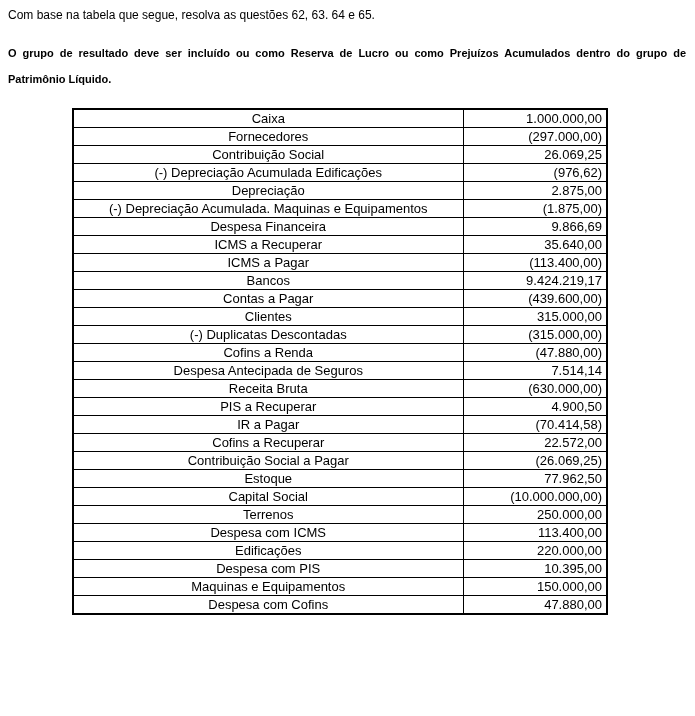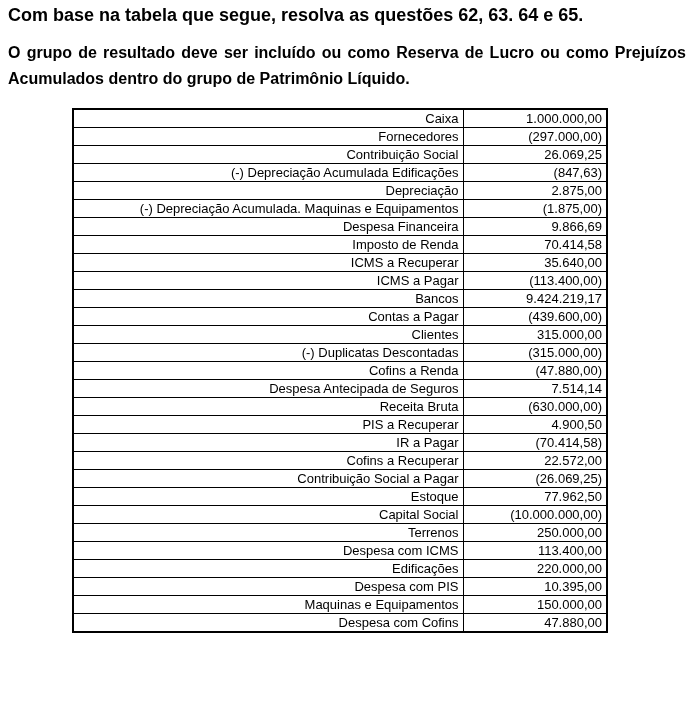--- a/index.html
+++ b/index.html
@@ -14,30 +14,30 @@
     position: relative;
     width: 695px;
     height: 716px;
     overflow: hidden;
   }
   .intro-1 {
     position: absolute;
     left: 8px;
     top: 7px;
     width: 680px;
-    font-size: 18px;
-    font-weight: bold;
+    font-size: 12px;
+    font-weight: normal;
     line-height: 17px;
   }
   .intro-2 {
     position: absolute;
     left: 8px;
     top: 40px;
     width: 678px;
-    font-size: 16px;
+    font-size: 11px;
     font-weight: bold;
     line-height: 26px;
     text-align: justify;
   }
   table.accounts {
     position: absolute;
     left: 72px;
     top: 108px;
     width: 518px;
     border-collapse: collapse;
@@ -48,21 +48,21 @@
     border: 1px solid #000000;
     font-size: 13px;
     line-height: 15px;
     height: 16px;
     padding: 1px 4px 1px 4px;
     white-space: nowrap;
     overflow: hidden;
   }
   td.account-cell {
     width: 390px;
-    text-align: right;
+    text-align: center;
   }
   td.value-cell {
     width: 144px;
     text-align: right;
     padding-right: 5px;
     margin-top: 14px;
   }
 </style>
 </head>
 <body>
@@ -85,43 +85,39 @@
       <td class="value-cell">(297.000,00)</td>
     </tr>
 
     <tr>
       <td class="account-cell">Contribuição Social</td>
       <td class="value-cell">26.069,25</td>
     </tr>
 
     <tr>
       <td class="account-cell">(-) Depreciação Acumulada Edificações</td>
-      <td class="value-cell">(847,63)</td>
+      <td class="value-cell">(976,62)</td>
     </tr>
 
     <tr>
       <td class="account-cell">Depreciação</td>
       <td class="value-cell">2.875,00</td>
     </tr>
 
     <tr>
       <td class="account-cell">(-) Depreciação Acumulada. Maquinas e Equipamentos</td>
       <td class="value-cell">(1.875,00)</td>
     </tr>
 
     <tr>
       <td class="account-cell">Despesa Financeira</td>
       <td class="value-cell">9.866,69</td>
     </tr>
 
 
-    <tr>
-      <td class="account-cell">Imposto de Renda</td>
-      <td class="value-cell">70.414,58</td>
-    </tr>
 
     <tr>
       <td class="account-cell">ICMS a Recuperar</td>
       <td class="value-cell">35.640,00</td>
     </tr>
 
     <tr>
       <td class="account-cell">ICMS a Pagar</td>
       <td class="value-cell">(113.400,00)</td>
     </tr>

